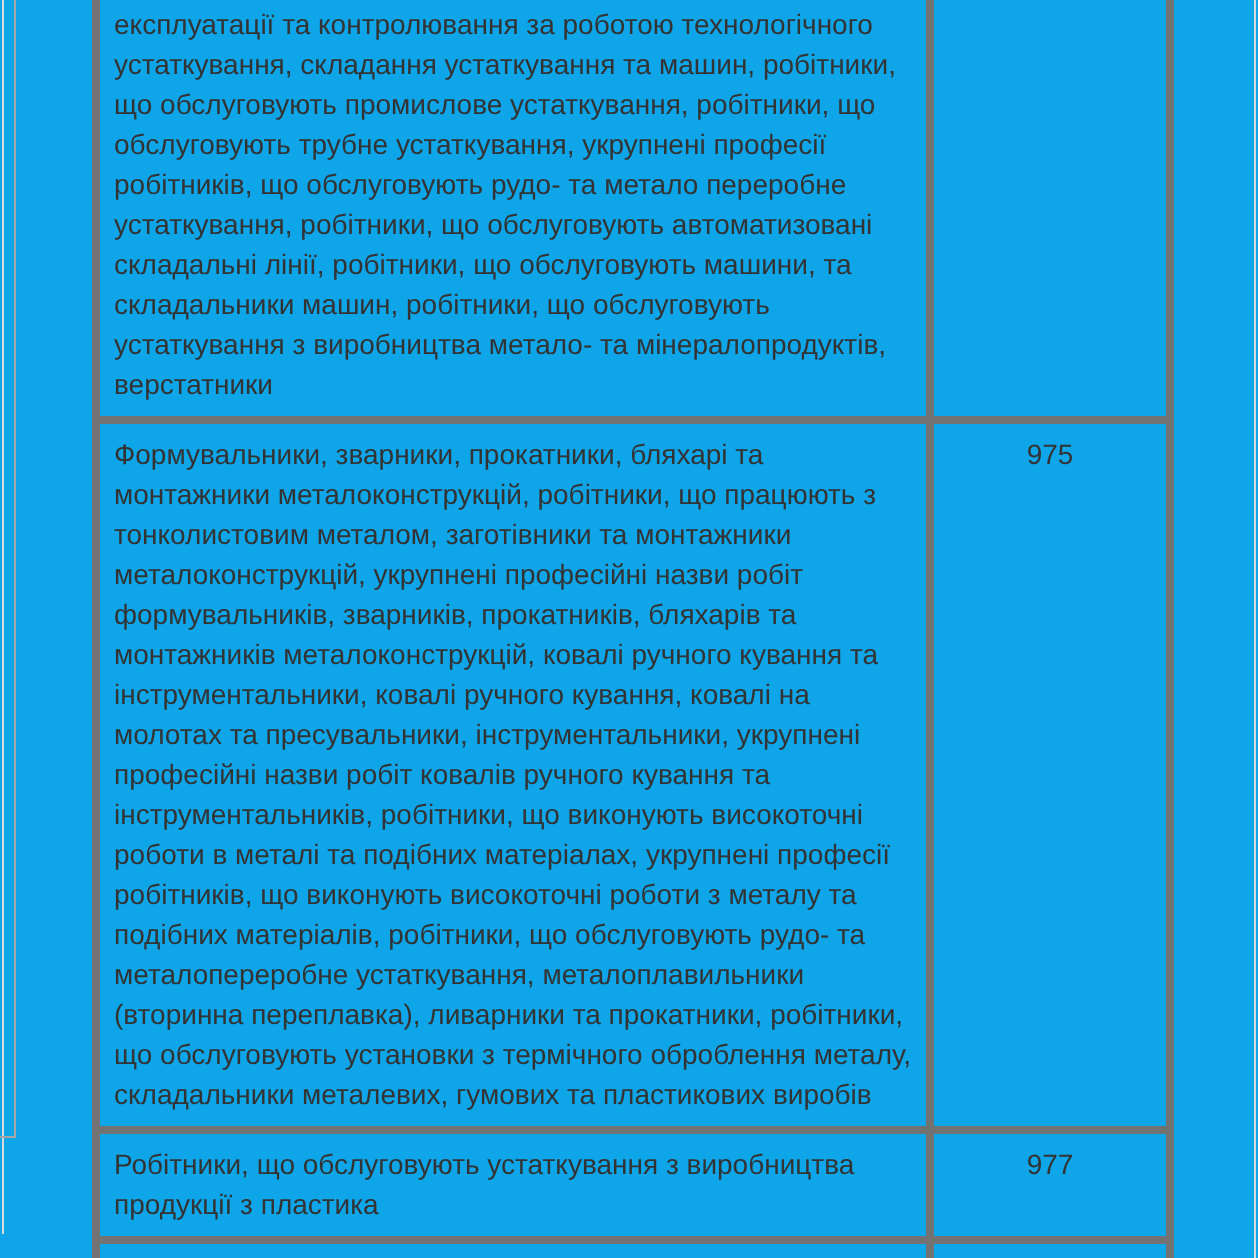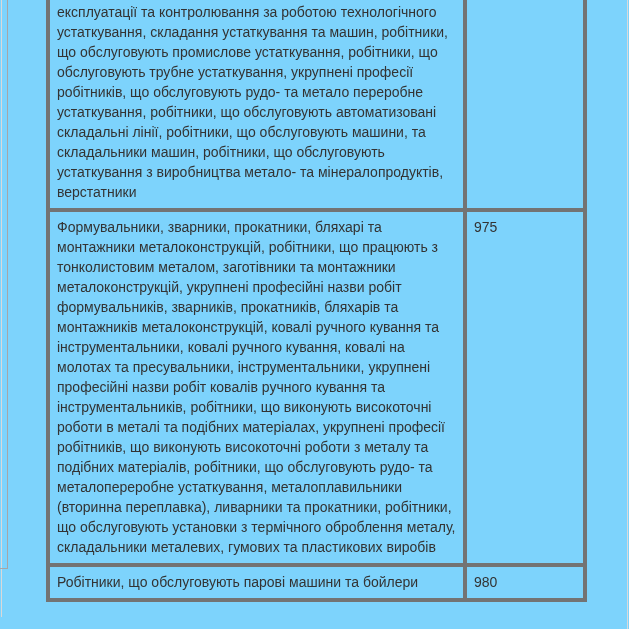--- a/index.html
+++ b/index.html
@@ -1,20 +1,20 @@
 <!DOCTYPE html>
 <html><head>
 <meta charset="utf-8">
 <style>
   html, body { margin: 0; padding: 0; background: #ffffff; }
   .canvas {
     position: relative;
     width: 629px;
     height: 629px;
-    background: #7dd3fc;
+    background: #0ea5e9;
     overflow: hidden;
     font-family: "Liberation Sans", sans-serif;
   }
   .frame-line {
     position: absolute;
     width: 1px;
     background: #d9d9d9;
     top: 0;
   }
   .frame-line.left  { left: 1px;  height: 617px; }
@@ -45,21 +45,21 @@
     line-height: 20px;
     padding: 5px 7px 6px 7px;
     overflow: hidden;
   }
   
   table.tbl tr:first-child td {
     border-top: none;
     padding-top: 2px;
   }
   td.desc { width: 403px; text-align: left; }
-  td.code { }
+  td.code { text-align: center; }
 </style>
 </head>
 <body>
 
 <div class="canvas">
   <div class="frame-line left"></div>
   <div class="frame-line right"></div>
   <div class="cutoff-cell"></div>
 
   <table class="tbl">
@@ -70,18 +70,22 @@
     <tbody>
       <tr>
         <td class="desc">експлуатації та контролювання за роботою технологічного устаткування, складання устаткування та машин, робітники, що обслуговують промислове устаткування, робітники, що обслуговують трубне устаткування, укрупнені професії робітників, що обслуговують рудо- та метало переробне устаткування, робітники, що обслуговують автоматизовані складальні лінії, робітники, що обслуговують машини, та складальники машин, робітники, що обслуговують устаткування з виробництва метало- та мінералопродуктів, верстатники</td>
         <td class="code"></td>
       </tr>
       <tr>
         <td class="desc">Формувальники, зварники, прокатники, бляхарі та монтажники металоконструкцій, робітники, що працюють з тонколистовим металом, заготівники та монтажники металоконструкцій, укрупнені професійні назви робіт формувальників, зварників, прокатників, бляхарів та монтажників металоконструкцій, ковалі ручного кування та інструментальники, ковалі ручного кування, ковалі на молотах та пресувальники, інструментальники, укрупнені професійні назви робіт ковалів ручного кування та інструментальників, робітники, що виконують високоточні роботи в металі та подібних матеріалах, укрупнені професії робітників, що виконують високоточні роботи з металу та подібних матеріалів, робітники, що обслуговують рудо- та металопереробне устаткування, металоплавильники (вторинна переплавка), ливарники та прокатники, робітники, що обслуговують установки з термічного оброблення металу, складальники металевих, гумових та пластикових виробів</td>
         <td class="code">975</td>
       </tr>
       <tr>
+        <td class="desc">Робітники, що обслуговують устаткування з виробництва продукції з пластика</td>
+        <td class="code">977</td>
+      </tr>
+      <tr>
         <td class="desc">Робітники, що обслуговують парові машини та бойлери</td>
         <td class="code">980</td>
       </tr>
     </tbody>
   </table>
 </div>
 
 </body></html>

